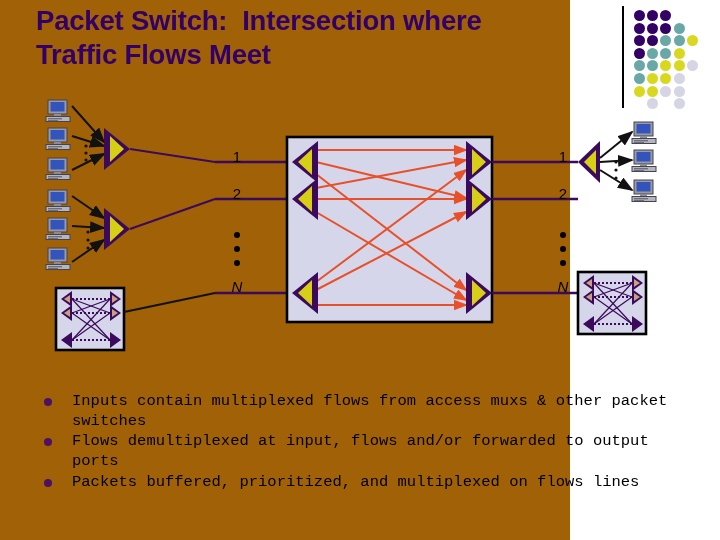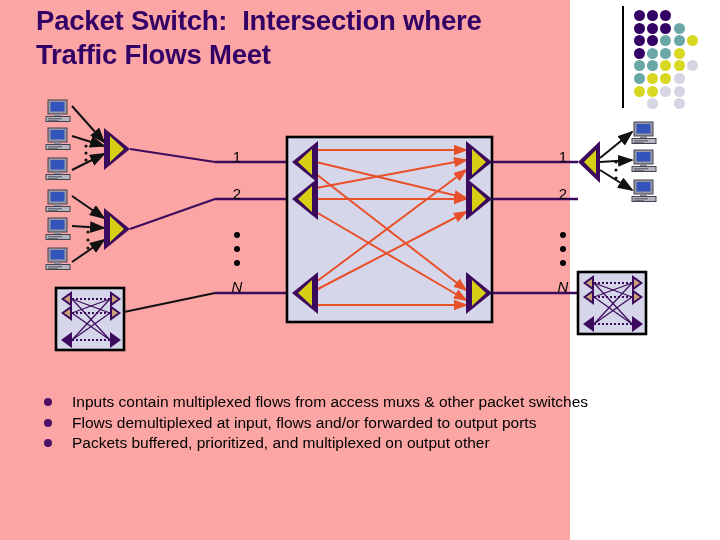--- a/index.html
+++ b/index.html
@@ -12,21 +12,21 @@
     height: 540px;
     position: relative;
     overflow: hidden;
     font-family: "Liberation Sans", sans-serif;
   }
   #slide {
     position: absolute;
     left: 0; top: 0;
     width: 570px;
     height: 540px;
-    background: #fca5a5;
+    background: #a16207;
   }
 
   
   #title {
     position: absolute;
     left: 36px;
     top: 4px;
     width: 580px;
     font-size: 27.5px;
     font-weight: bold;
@@ -96,20 +96,21 @@
     top: 392px;
     width: 660px;
   }
   .bullet-row {
     position: relative;
     padding-left: 34px;
     margin-bottom: 1px;
     font-size: 15.5px;
     color: #000000;
     line-height: 1.27;
+    font-family: Liberation Mono, monospace;
   }
   .bullet-dot {
     position: absolute;
     left: 6px;
     top: 6px;
     width: 8px;
     height: 8px;
     border-radius: 50%;
     background: #4c1066;
   }
@@ -334,17 +335,17 @@
     <div class="bullet-row">
       <span class="bullet-dot"></span>
       <span>Inputs contain multiplexed flows from access muxs &amp; other packet switches</span>
     </div>
     <div class="bullet-row">
       <span class="bullet-dot"></span>
       <span>Flows demultiplexed at input, flows and/or forwarded to output ports</span>
     </div>
     <div class="bullet-row">
       <span class="bullet-dot"></span>
-      <span>Packets buffered, prioritized, and multiplexed on output other</span>
+      <span>Packets buffered, prioritized, and multiplexed on flows lines</span>
     </div>
   </div>
 
 </div>
 
 </body></html>

